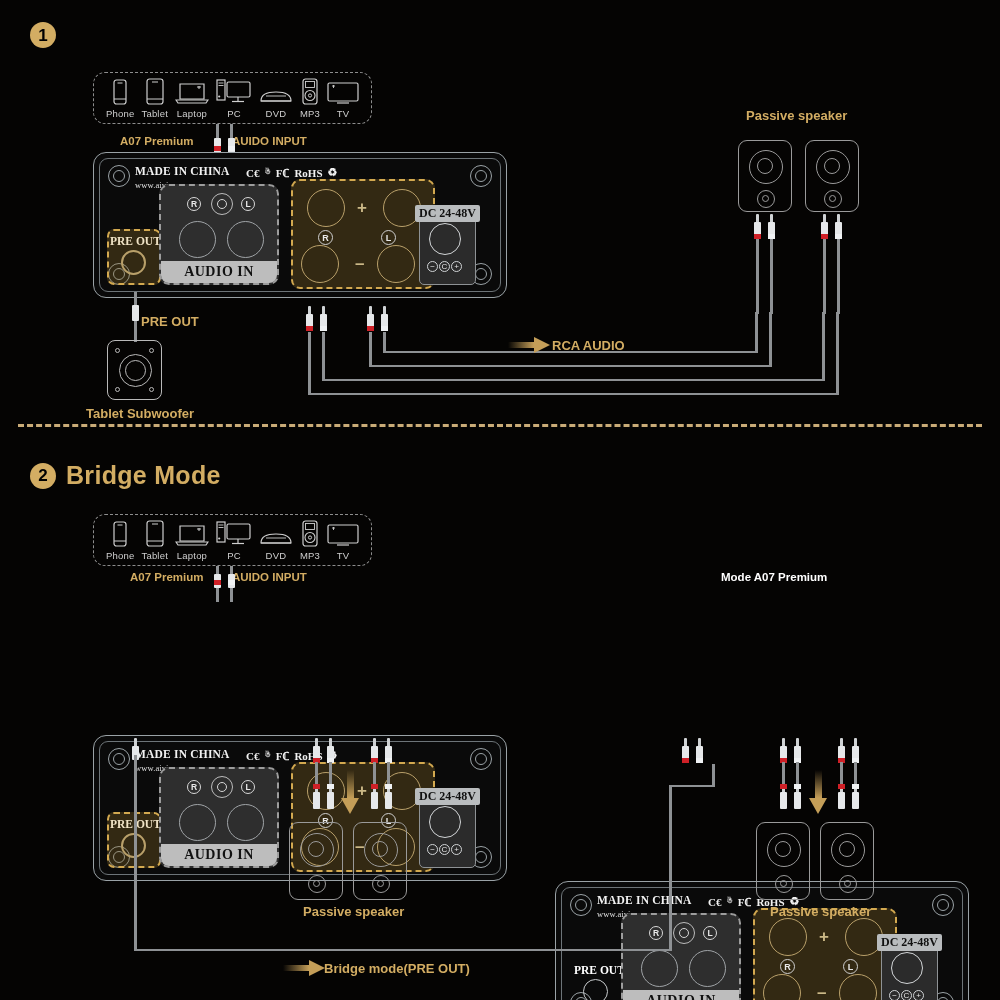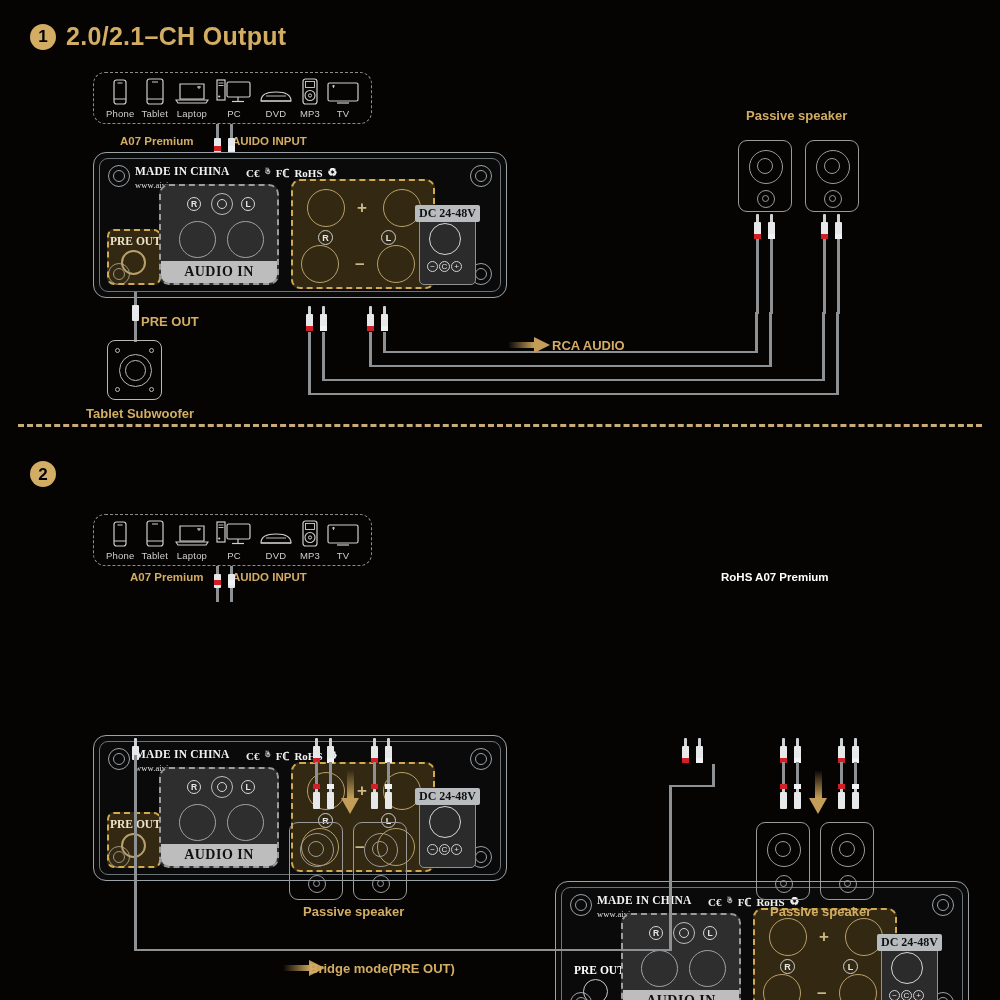--- a/index.html
+++ b/index.html
@@ -160,21 +160,20 @@
   .subplate .big::after{content:"";position:absolute;border-radius:50%;
     border:1.5px solid #b9b9b9;box-sizing:border-box;}
   .subplate .dot{position:absolute;width:5px;height:5px;border-radius:50%;
     border:1.2px solid #b9b9b9;box-sizing:border-box;}
 </style>
 </head>
 <body>
 
 <div class="abs sec-head" style="left:30px;top:22px;">
   <div class="sec-num">1</div>
-  <div class="sec-title">2.0/2.1–CH Output</div>
 </div>
 
 <div class="abs src-box" style="left:93px;top:72px;width:279px;height:52px;">
   <div class="src-item">
     <div class="glyph">
       <svg width="14" height="26" viewBox="0 0 14 26">
           <rect x="1" y="1" width="12" height="24" rx="2.5" fill="none" stroke="#cfcfcf" stroke-width="1.2"></rect>
           <line x1="4.5" y1="4" x2="9.5" y2="4" stroke="#cfcfcf" stroke-width="1"></line>
           <line x1="1" y1="20" x2="13" y2="20" stroke="#cfcfcf" stroke-width="1"></line>
         </svg>
@@ -418,20 +417,21 @@
   <div class="dot" style="left:7px;bottom:7px;"></div>
   <div class="dot" style="right:7px;bottom:7px;"></div>
 </div>
 <style>.subplate .big::after{left:5px;top:5px;width:21px;height:21px;}</style>
 <div class="gold-lab lg" style="left:86px;top:406px;">Tablet Subwoofer</div>
 
 <div class="abs divider" style="top:424px;"></div>
 
 <div class="abs sec-head" style="left:30px;top:461px;">
   <div class="sec-num">2</div>
+  <div class="sec-title">Bridge Mode</div>
 </div>
 
 <div class="abs src-box" style="left:93px;top:514px;width:279px;height:52px;">
   <div class="src-item">
     <div class="glyph">
       <svg width="14" height="26" viewBox="0 0 14 26">
           <rect x="1" y="1" width="12" height="24" rx="2.5" fill="none" stroke="#cfcfcf" stroke-width="1.2"></rect>
           <line x1="4.5" y1="4" x2="9.5" y2="4" stroke="#cfcfcf" stroke-width="1"></line>
           <line x1="1" y1="20" x2="13" y2="20" stroke="#cfcfcf" stroke-width="1"></line>
         </svg>
@@ -502,21 +502,21 @@
           <line x1="5" y1="5" x2="8" y2="5" stroke="#cfcfcf" stroke-width="0.9"></line>
           <line x1="6.5" y1="4" x2="6.5" y2="7" stroke="#cfcfcf" stroke-width="0.9"></line>
         </svg>
     </div>
     <div class="lbl">TV</div>
   </div>
 </div>
 
 <div class="gold-lab" style="left:130px;top:571px;">A07 Premium</div>
 <div class="gold-lab" style="left:232px;top:571px;">AUIDO INPUT</div>
-<div class="white-lab" style="left:721px;top:571px;">RoHS A07 Premium</div>
+<div class="white-lab" style="left:721px;top:571px;">Mode A07 Premium</div>
 
 <div class="abs plug" style="left:214px;top:566px;height:36px;">
   <div class="lead" style="top:0;height:10px;"></div>
   <div class="body" style="top:8px;height:14px;"></div>
   <div class="band" style="top:14px;background:#cf2027;"></div>
   <div class="lead" style="top:22px;height:14px;"></div>
 </div>
 <div class="abs plug" style="left:228px;top:566px;height:36px;">
   <div class="lead" style="top:0;height:10px;"></div>
   <div class="body" style="top:8px;height:14px;"></div>
@@ -770,13 +770,13 @@
 <div class="abs spk" style="left:820px;top:822px;width:54px;height:78px;">
   <div class="woofer" style="left:10px;top:10px;width:34px;height:34px;"></div>
   <div class="tweeter" style="left:18px;top:52px;width:18px;height:18px;"></div>
 </div>
 <div class="gold-lab lg" style="left:770px;top:904px;">Passive speaker</div>
 
 <div class="arrow-r" style="left:283px;top:960px;">
   <div class="tail"></div>
     <div class="head"></div>
 </div>
-<div class="gold-lab lg" style="left:309px;top:961px;">Bridge mode(PRE OUT)</div>
+<div class="gold-lab lg" style="left:324px;top:961px;">Bridge mode(PRE OUT)</div>
 
 </body></html>

